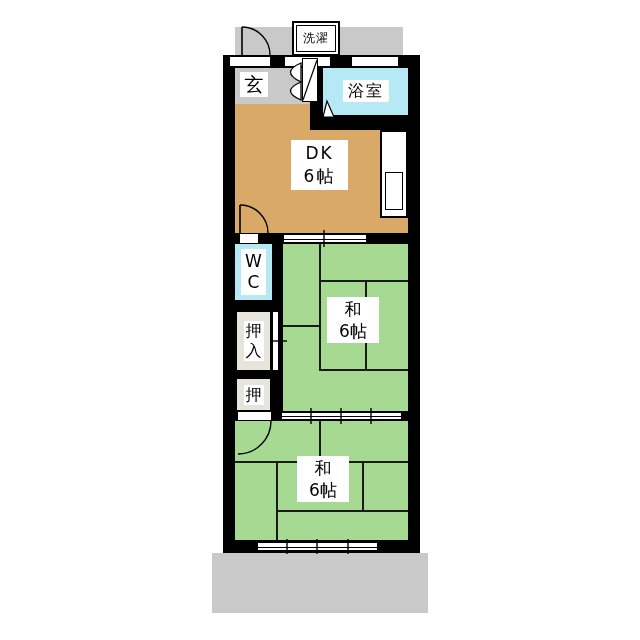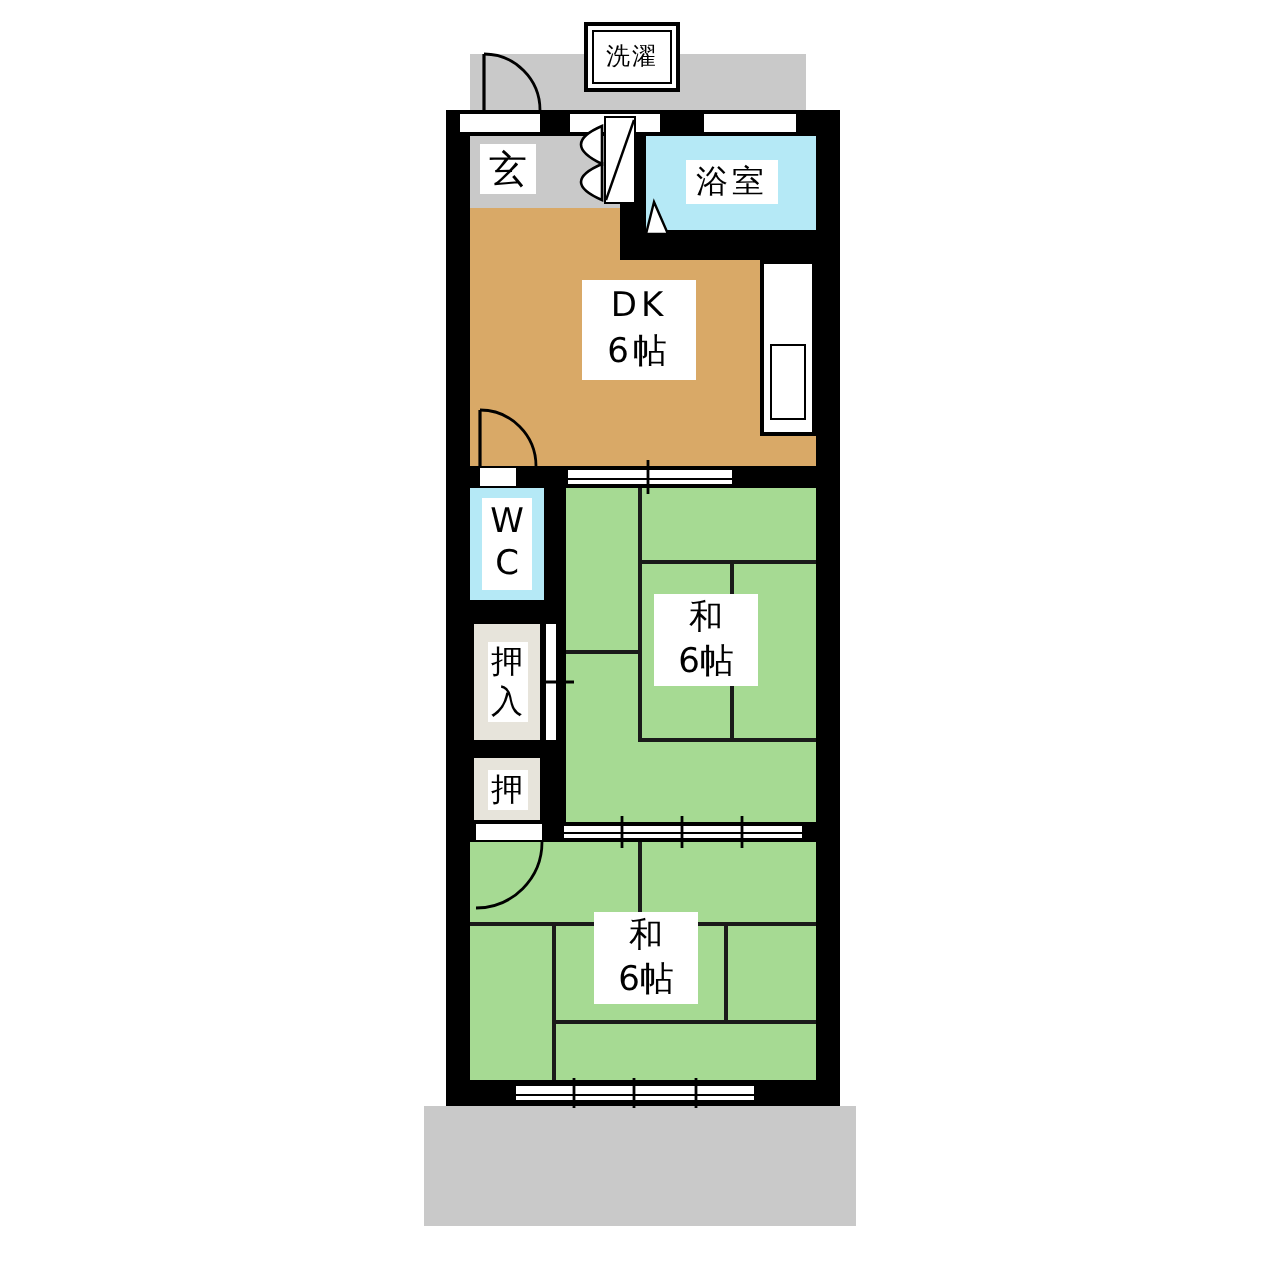--- a/index.html
+++ b/index.html
@@ -41,21 +41,21 @@
   <div class="opening" style="left:352px;top:57px;width:46px;height:9px;"></div>
 
   <div class="abs gray" style="left:235px;top:68px;width:75px;height:36px;"></div>
 
   <div class="abs tan" style="left:235px;top:104px;width:173px;height:129px;"></div>
 
   <div class="wall" style="left:310px;top:68px;width:13px;height:62px;"></div>
   <div class="wall" style="left:310px;top:115px;width:98px;height:15px;"></div>
   <div class="abs cyan" style="left:323px;top:68px;width:85px;height:47px;"></div>
 
-  <div class="abs" style="left:292px;top:11px;width:48px;height:35px;background:#fff;border:2px solid #000;box-sizing:border-box;">
+  <div class="abs" style="left:292px;top:21px;width:48px;height:35px;background:#fff;border:2px solid #000;box-sizing:border-box;">
     <div style="position:absolute;inset:2px;border:1px solid #000;display:flex;align-items:center;justify-content:center;font-size:12px;letter-spacing:1px;">洗濯</div>
   </div>
 
   <div class="abs" style="left:302px;top:58px;width:16px;height:44px;background:#fff;border:1px solid #000;box-sizing:border-box;"></div>
 
   <div class="abs" style="left:380px;top:130px;width:28px;height:88px;background:#fff;border:2px solid #000;box-sizing:border-box;"></div>
   <div class="abs" style="left:385px;top:172px;width:18px;height:38px;background:#fff;border:1px solid #000;box-sizing:border-box;"></div>
 
   <div class="wall" style="left:223px;top:233px;width:197px;height:11px;"></div>
   <div class="opening" style="left:240px;top:234px;width:18px;height:9px;"></div>

